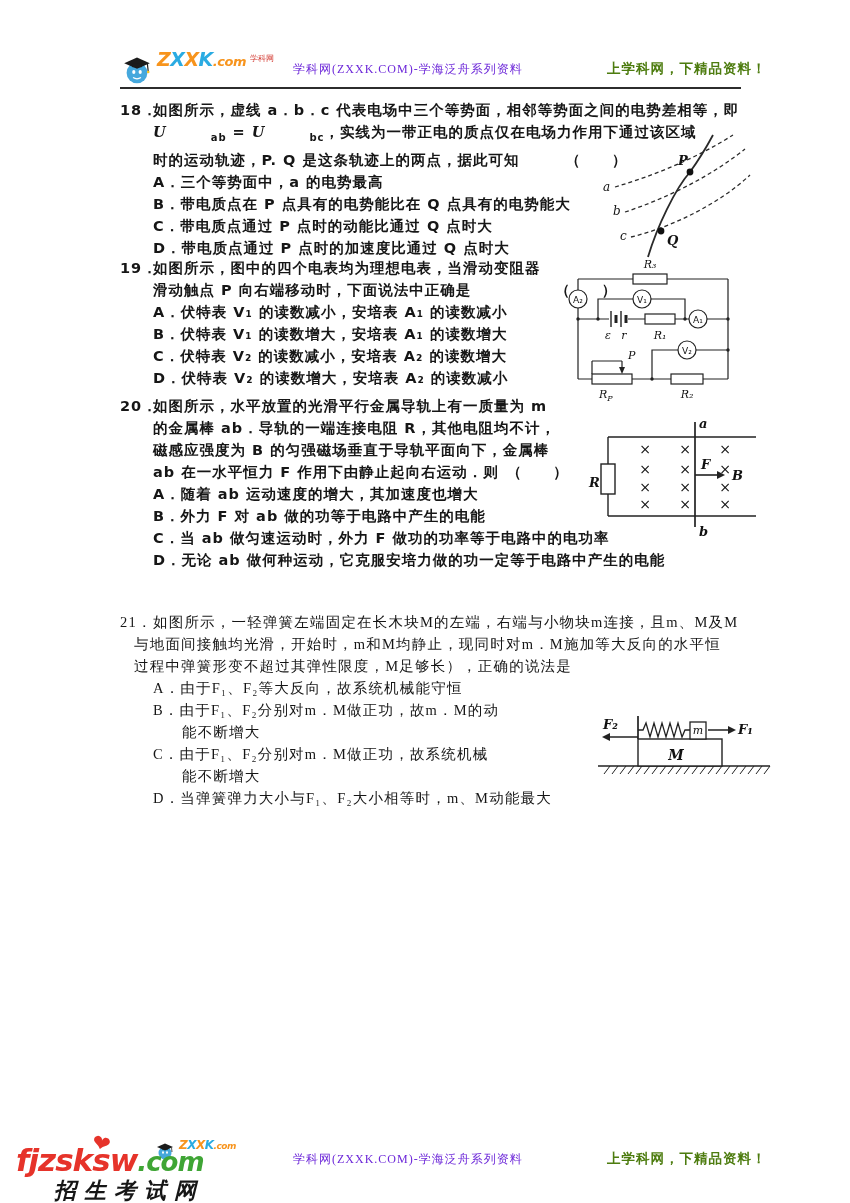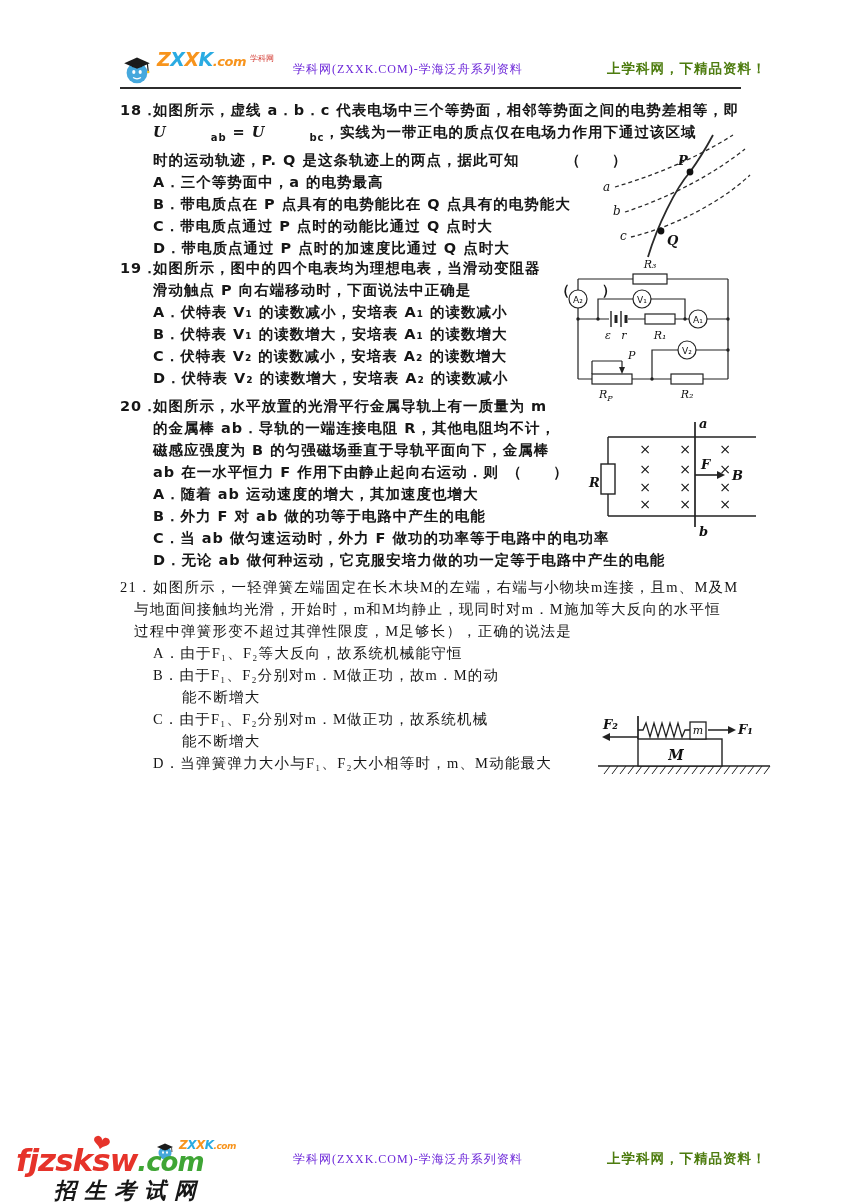--- a/index.html
+++ b/index.html
@@ -189,21 +189,21 @@
       <text class="fsym" x="97" y="97">×</text>
       <text class="fsym" x="137" y="97">×</text>
     </g>
     <text class="bold" x="111" y="16">a</text>
     <text class="bold" x="111" y="124">b</text>
     <text class="bold" x="1" y="75">R</text>
     <text class="bold" x="113" y="57">F</text>
     <text class="bold" x="144" y="68">B</text>
   </svg>
 
-  <div class="q q21" style="top:576px;">
+  <div class="q q21" style="top:611px;">
     <div class="ln"><span class="qnum">21．</span><span>如图所示，一轻弹簧左端固定在长木块M的左端，右端与小物块m连接，且m、M及M</span></div>
     <div class="ln cont21">与地面间接触均光滑，开始时，m和M均静止，现同时对m．M施加等大反向的水平恒</div>
     <div class="ln cont21">过程中弹簧形变不超过其弹性限度，M足够长），正确的说法是</div>
     <div class="ln opt">A．由于F₁、F₂等大反向，故系统机械能守恒</div>
     <div class="ln opt">B．由于F₁、F₂分别对m．M做正功，故m．M的动</div>
     <div class="ln optcont">能不断增大</div>
     <div class="ln opt">C．由于F₁、F₂分别对m．M做正功，故系统机械</div>
     <div class="ln optcont">能不断增大</div>
     <div class="ln opt">D．当弹簧弹力大小与F₁、F₂大小相等时，m、M动能最大</div>
   </div>

